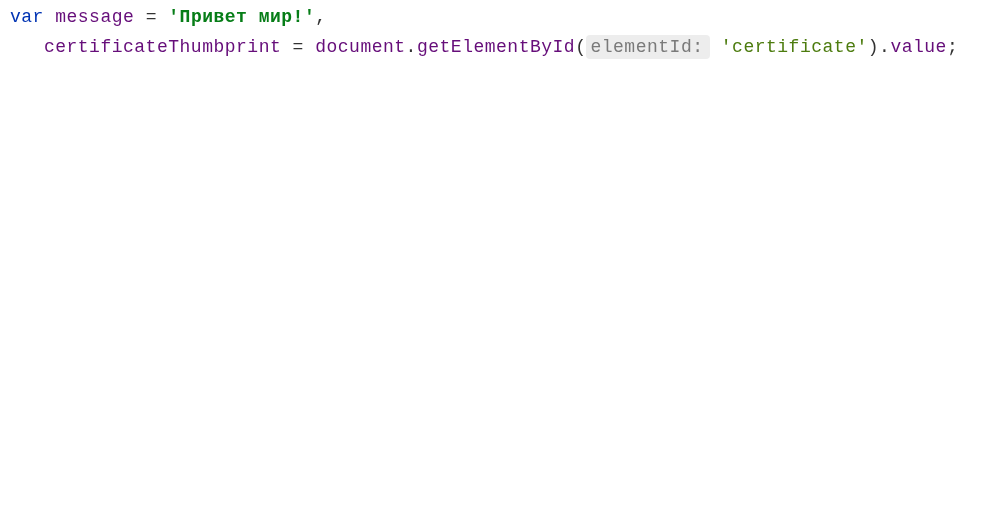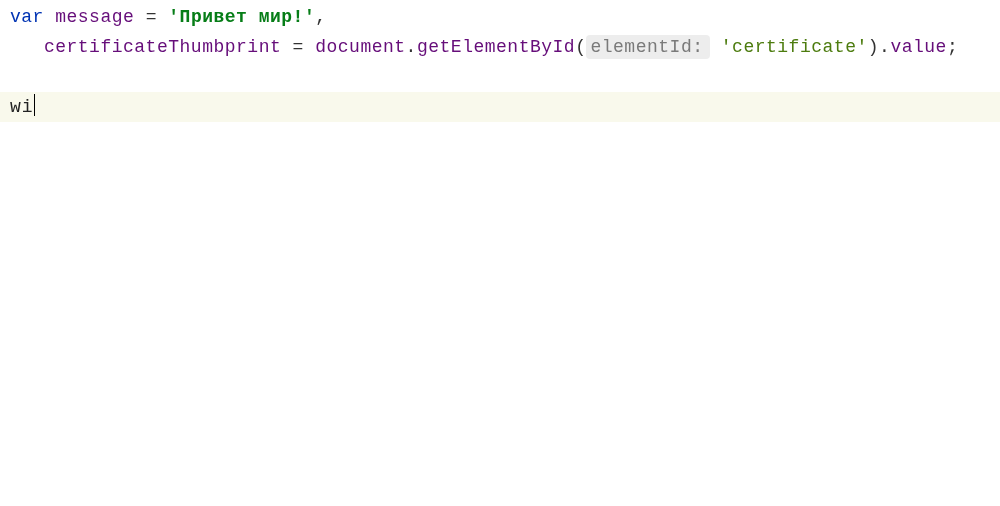--- a/index.html
+++ b/index.html
@@ -55,14 +55,13 @@
       margin-left: 0px;
     }
   </style>
 </head>
 <body>
 
 <div class="editor">
   <div class="line"><span class="kw">var</span><span> </span><span class="ident">message</span><span> </span><span class="op">=</span><span> </span><span class="str">'Привет мир!'</span><span class="op">,</span></div>
   <div class="line"><span>   </span><span class="ident">certificateThumbprint</span><span> </span><span class="op">=</span><span> </span><span class="ident">document</span><span class="op">.</span><span class="ident">getElementById</span><span class="op">(</span><span class="param-hint">elementId:</span><span> </span><span class="str-dim">'certificate'</span><span class="op">)</span><span class="op">.</span><span class="ident">value</span><span class="op">;</span></div>
   <div class="line"><span></span></div>
-  <div class="line current"><span class="typed">wi</span><span class="caret"></span></div>
 </div>
 
 </body></html>

